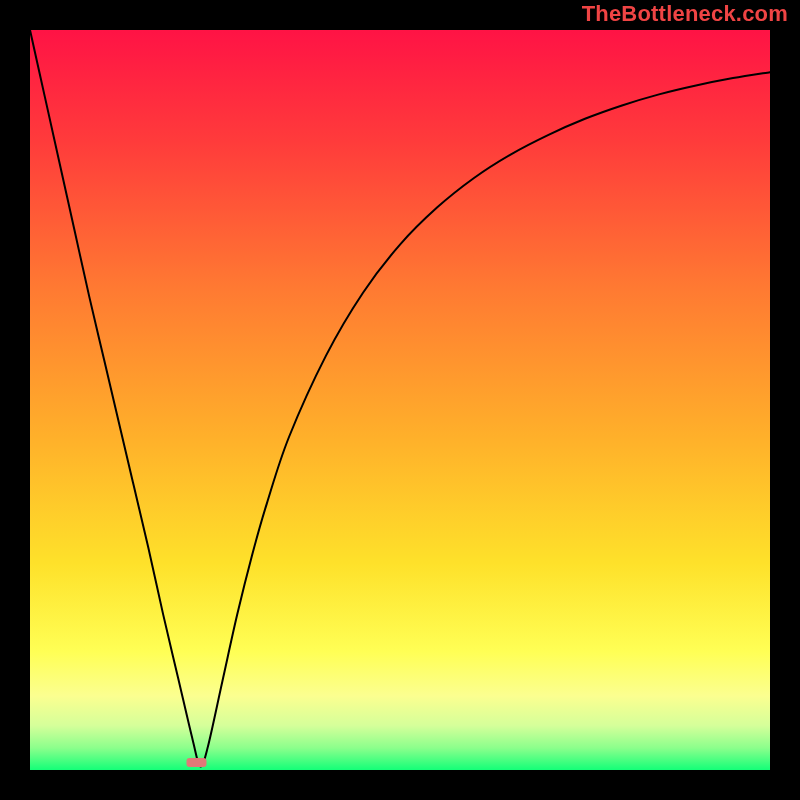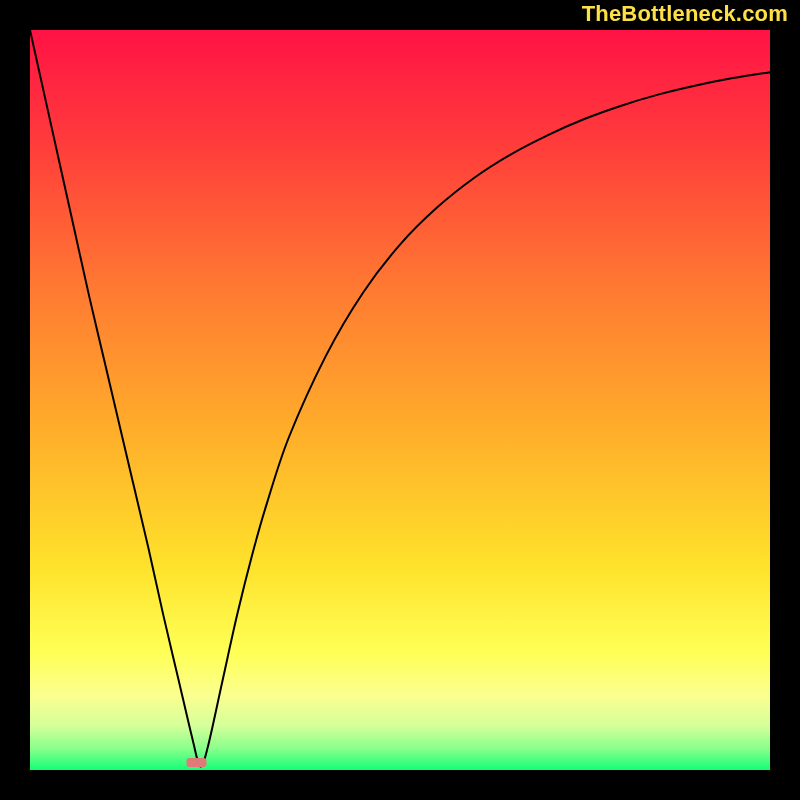--- a/index.html
+++ b/index.html
@@ -16,21 +16,21 @@
     width: 800px;
     height: 800px;
     background: #000;
   }
   .watermark {
     position: absolute;
     top: 1px;
     right: 12px;
     font-size: 22px;
     font-weight: 600;
-    color: #fde047;
+    color: #ef4444;
     letter-spacing: 0.2px;
     z-index: 10;
   }
   svg.plot {
     position: absolute;
     left: 0;
     top: 0;
     width: 800px;
     height: 800px;
     display: block;

